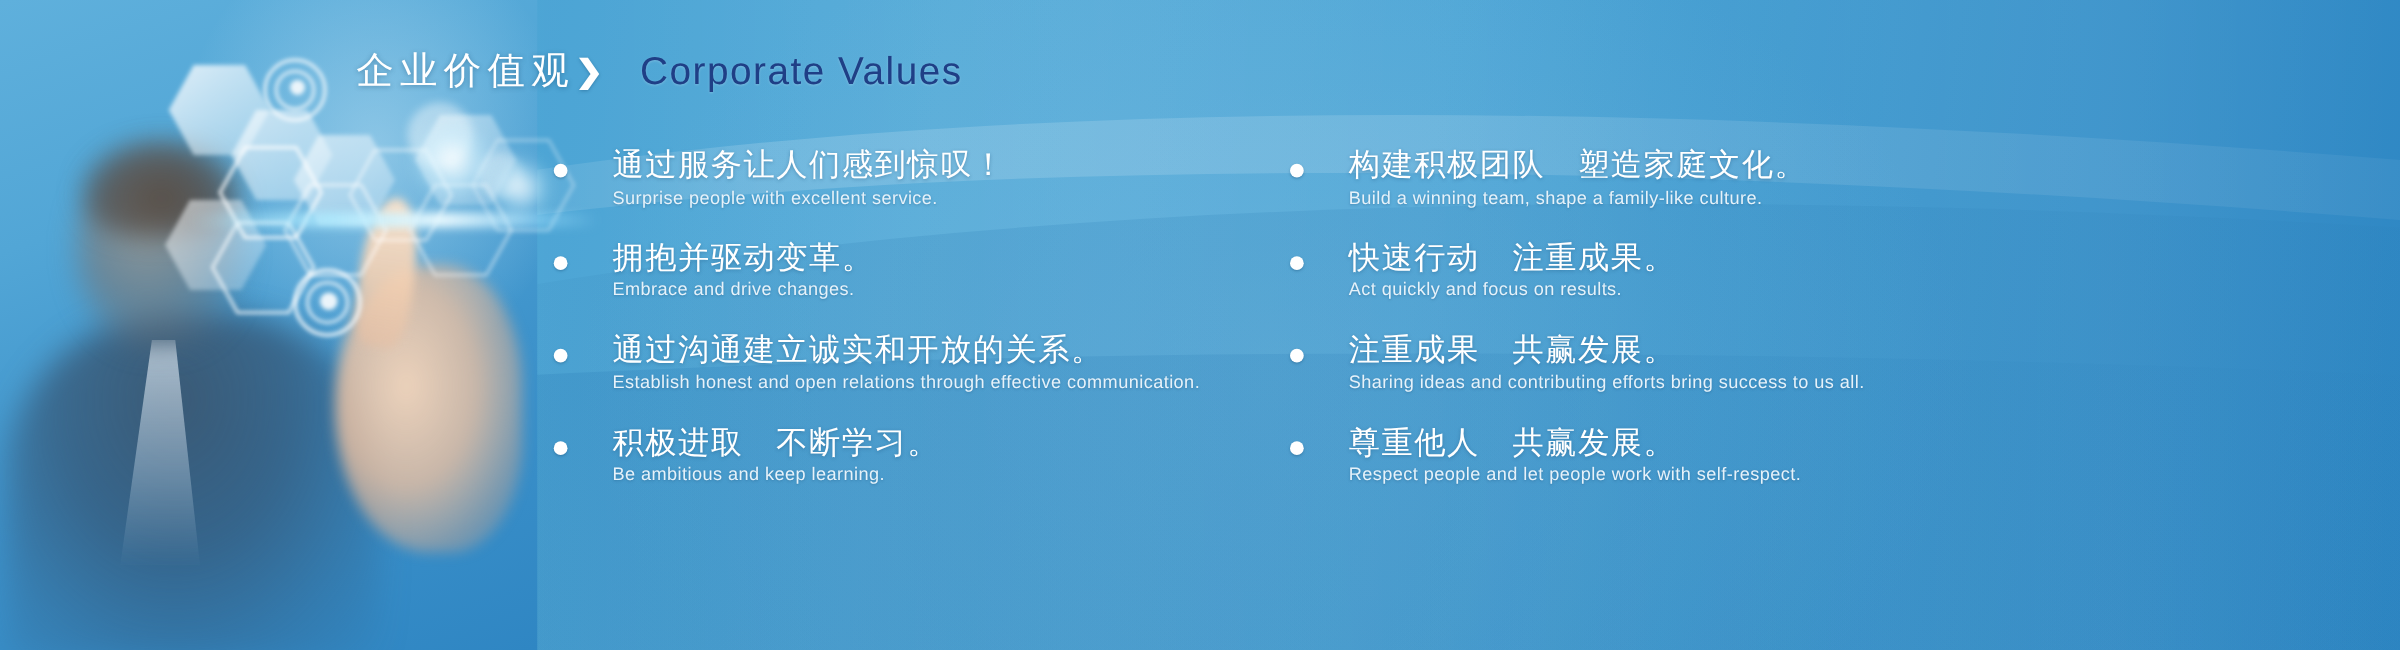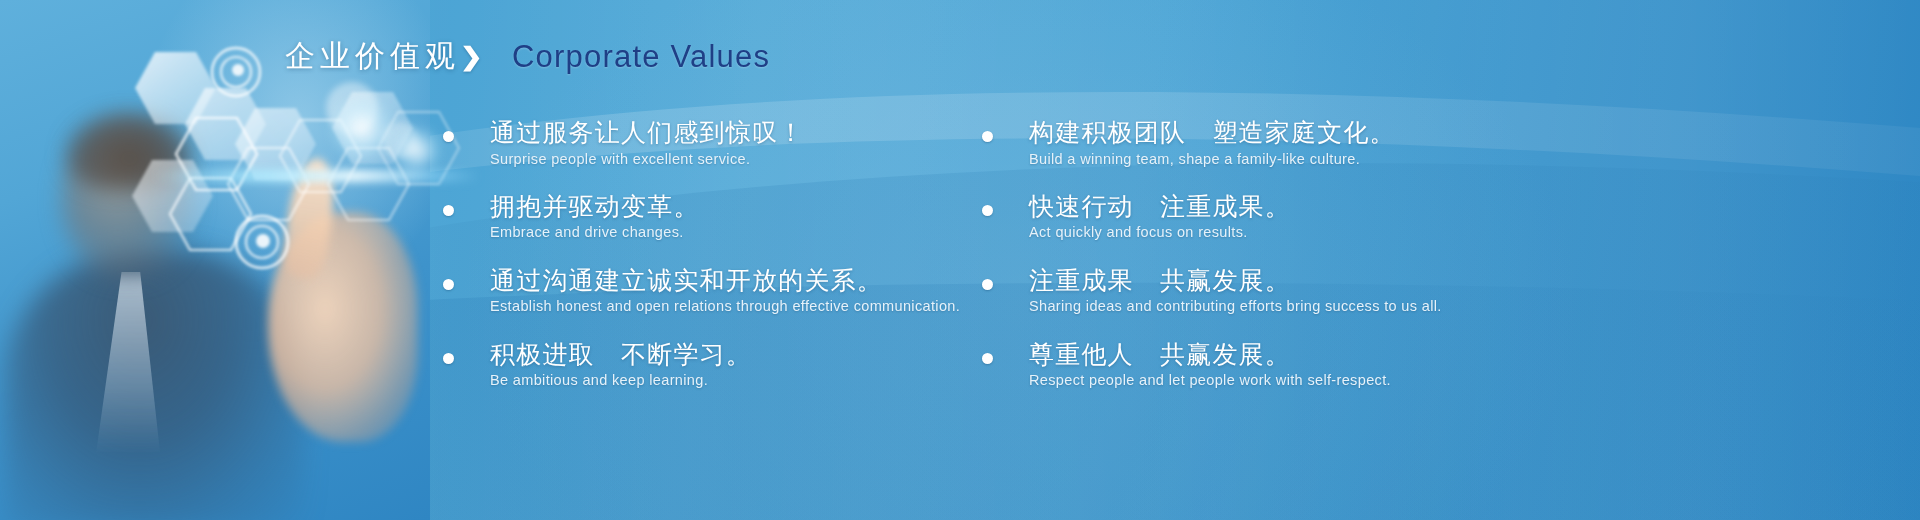--- a/index.html
+++ b/index.html
@@ -132,21 +132,21 @@
     text-shadow:0 1px 2px rgba(255,255,255,0.22);
     margin-left:32px;
   }
 
   
   .columns{
     position:absolute; left:0; top:118px; width:1920px; height:310px;
   }
   .col{ position:absolute; top:0; }
   .col-left{ left:443px; width:600px; }
-  .col-right{ left:982px; width:880px; }
+  .col-right{ left:1032px; width:880px; }
 
   .value-item{
     position:relative;
     padding-left:47px;
     margin-bottom:24px;
   }
   .col-right .value-item{ margin-bottom:24px; }
 
   .bullet{
     position:absolute; left:0; top:13px;

